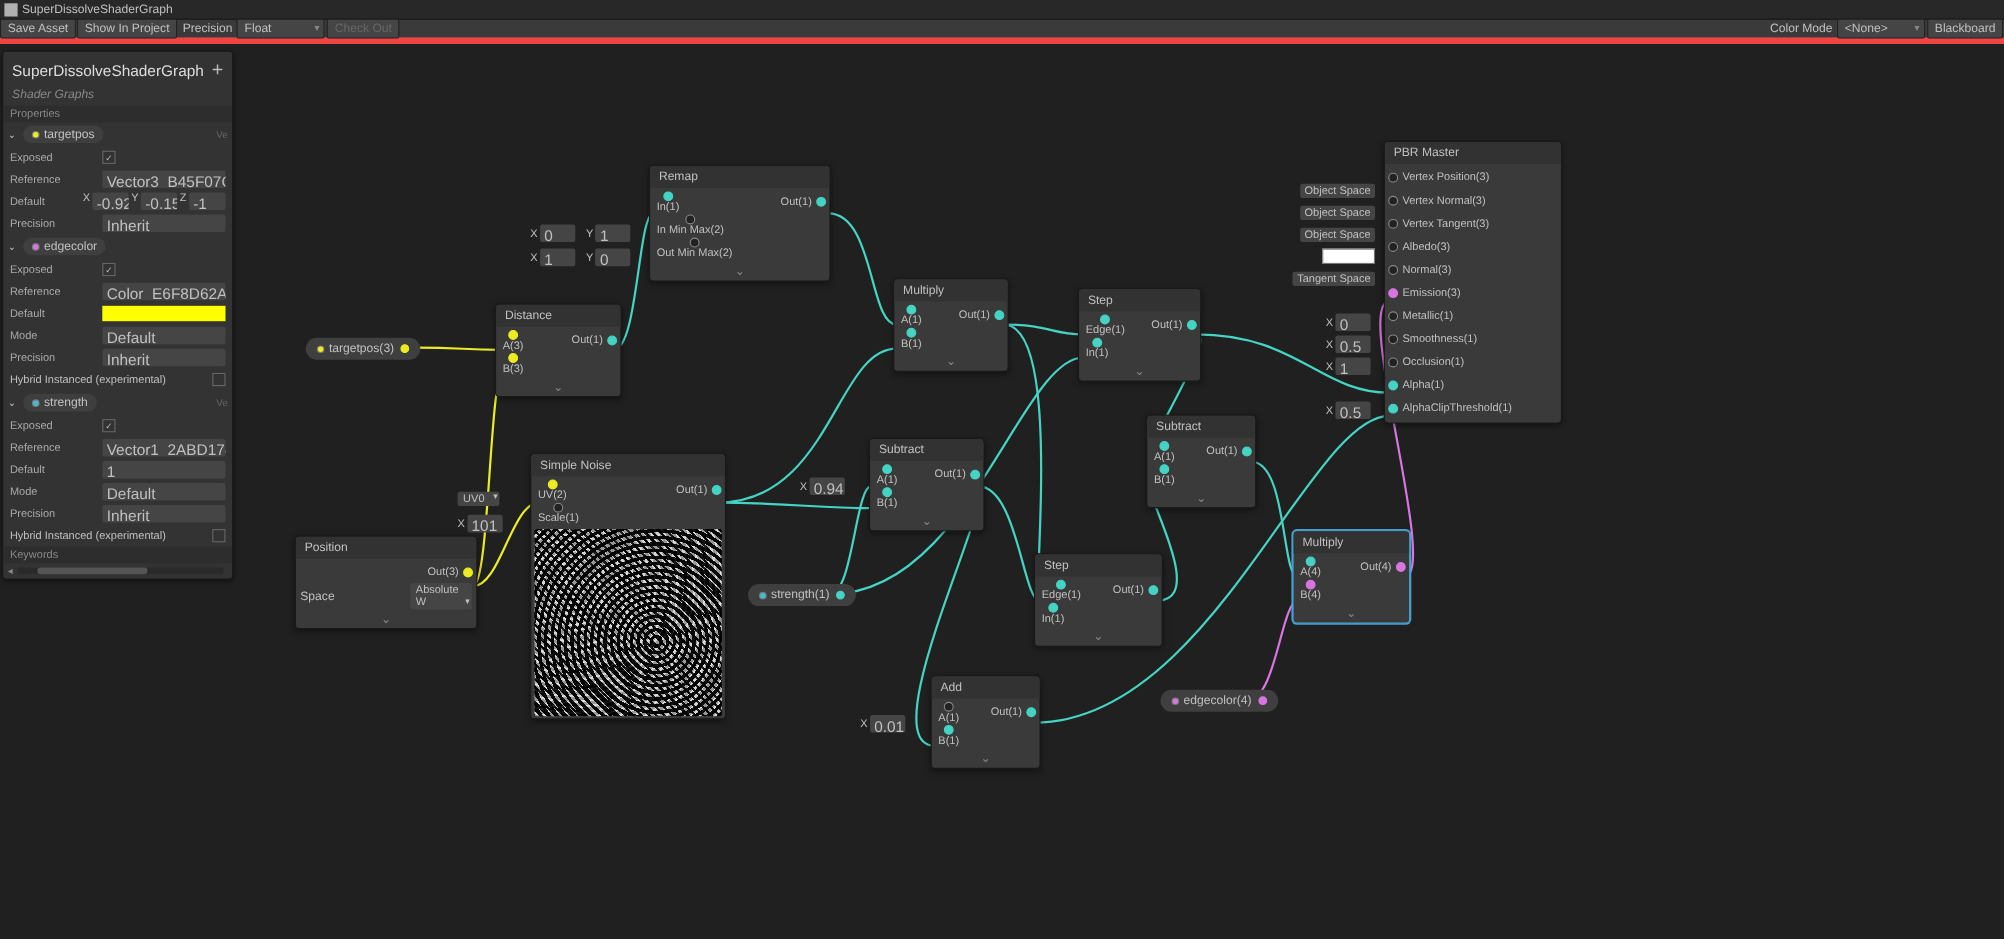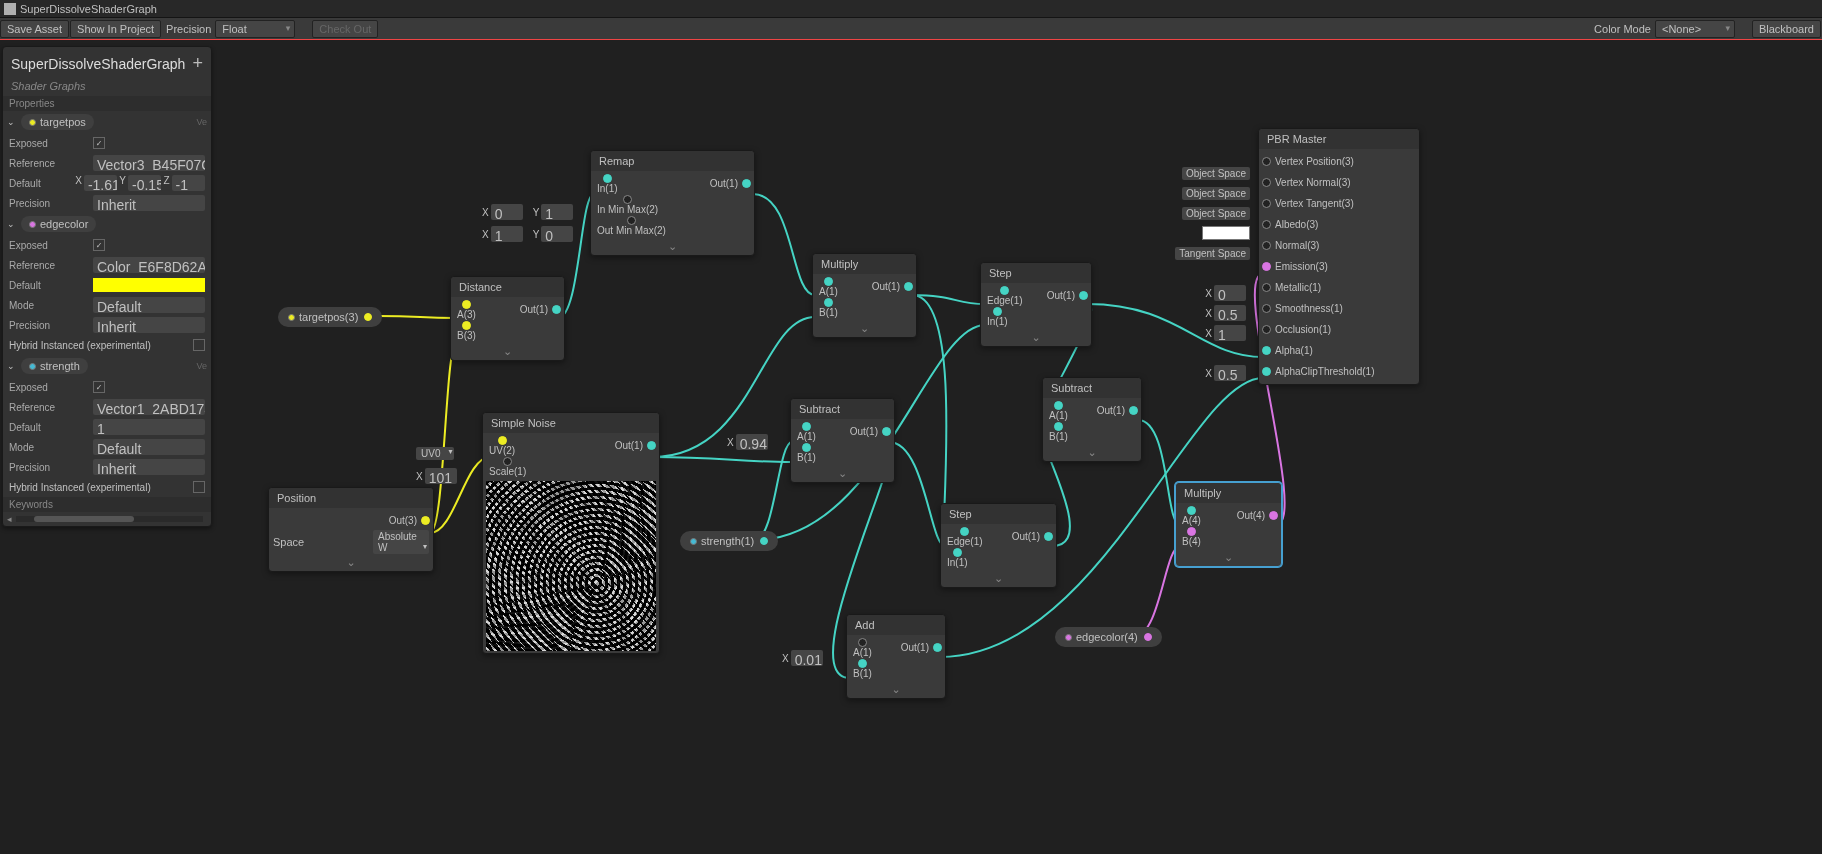--- a/index.html
+++ b/index.html
@@ -1,23 +1,23 @@
 <!DOCTYPE html>
 <html><head>
 <meta charset="utf-8">
 <style>
 * { box-sizing: border-box; margin: 0; padding: 0; font-family: Arial, sans-serif; font-size: 11px; color: #c0c0c0; }
 body { background: #202020; width: 1822px; height: 854px; overflow: hidden; position: relative; }
 .titlebar { height: 18px; background: #282828; display: flex; align-items: center; padding: 0 4px; border-bottom: 1px solid #141414; }
 .titlebar-icon { width: 12px; height: 12px; background: #b0b0b0; margin-right: 4px; }
-.toolbar { height: 22px; background: #3a3a3a; display: flex; align-items: center; border-bottom: 1px solid #ef4444; }
+.toolbar { height: 22px; background: #3a3a3a; display: flex; align-items: center; border-bottom: 6px solid #ef4444; }
 .tb-btn { padding: 2px 6px; height: 18px; display: flex; align-items: center; cursor: pointer; border: 1px solid #222; margin-right: 1px; background: #454545; border-radius: 2px; }
 .tb-btn.dis { color: #666; }
 .tb-label { margin: 0 4px; }
-.tb-dd { background: #454545; border: 1px solid #222; padding: 2px 20px 2px 6px; height: 18px; position: relative; margin-right: 17px; border-radius: 2px; }
+.tb-dd { background: #454545; border: 1px solid #222; padding: 2px 20px 2px 6px; height: 18px; position: relative; margin-right: 2px; border-radius: 2px; }
 .tb-dd::after { content: "▾"; position: absolute; right: 4px; font-size: 9px; color: #888; }
 .spacer { flex: 1; }
 
 
 .blackboard { position: absolute; left: 2px; top: 46px; width: 210px; background: #333333; border: 1px solid #191919; border-radius: 4px; box-shadow: 0 2px 4px rgba(0,0,0,0.4); }
 .bb-header { padding: 6px 8px; display: flex; align-items: center; }
 .bb-title { font-size: 14px; color: #ddd; flex: 1; }
 .bb-add { font-size: 18px; color: #bbb; cursor: pointer; }
 .bb-sub { padding: 0 8px 4px; color: #888; font-style: italic; }
 .bb-section { background: #2d2d2d; padding: 2px 6px; font-size: 10px; color: #888; }
@@ -612,21 +612,21 @@
         <span class="bb-check">✓</span>
       </div>
     <div class="bb-field">
         <span class="bb-label">Reference</span>
         <span class="bb-val">Vector3_B45F07CF</span>
       </div>
     <div class="bb-field">
       <span class="bb-label">Default</span>
       <div class="bb-xyz">
         <span class="lbl">X</span>
-          <span class="bb-val">-1.61</span>
+          <span class="bb-val">-0.92</span>
         <span class="lbl">Y</span>
           <span class="bb-val">-0.15</span>
         <span class="lbl">Z</span>
           <span class="bb-val">-1</span>
       </div>
     </div>
     <div class="bb-field">
         <span class="bb-label">Precision</span>
         <span class="bb-val">Inherit</span>
       </div>

